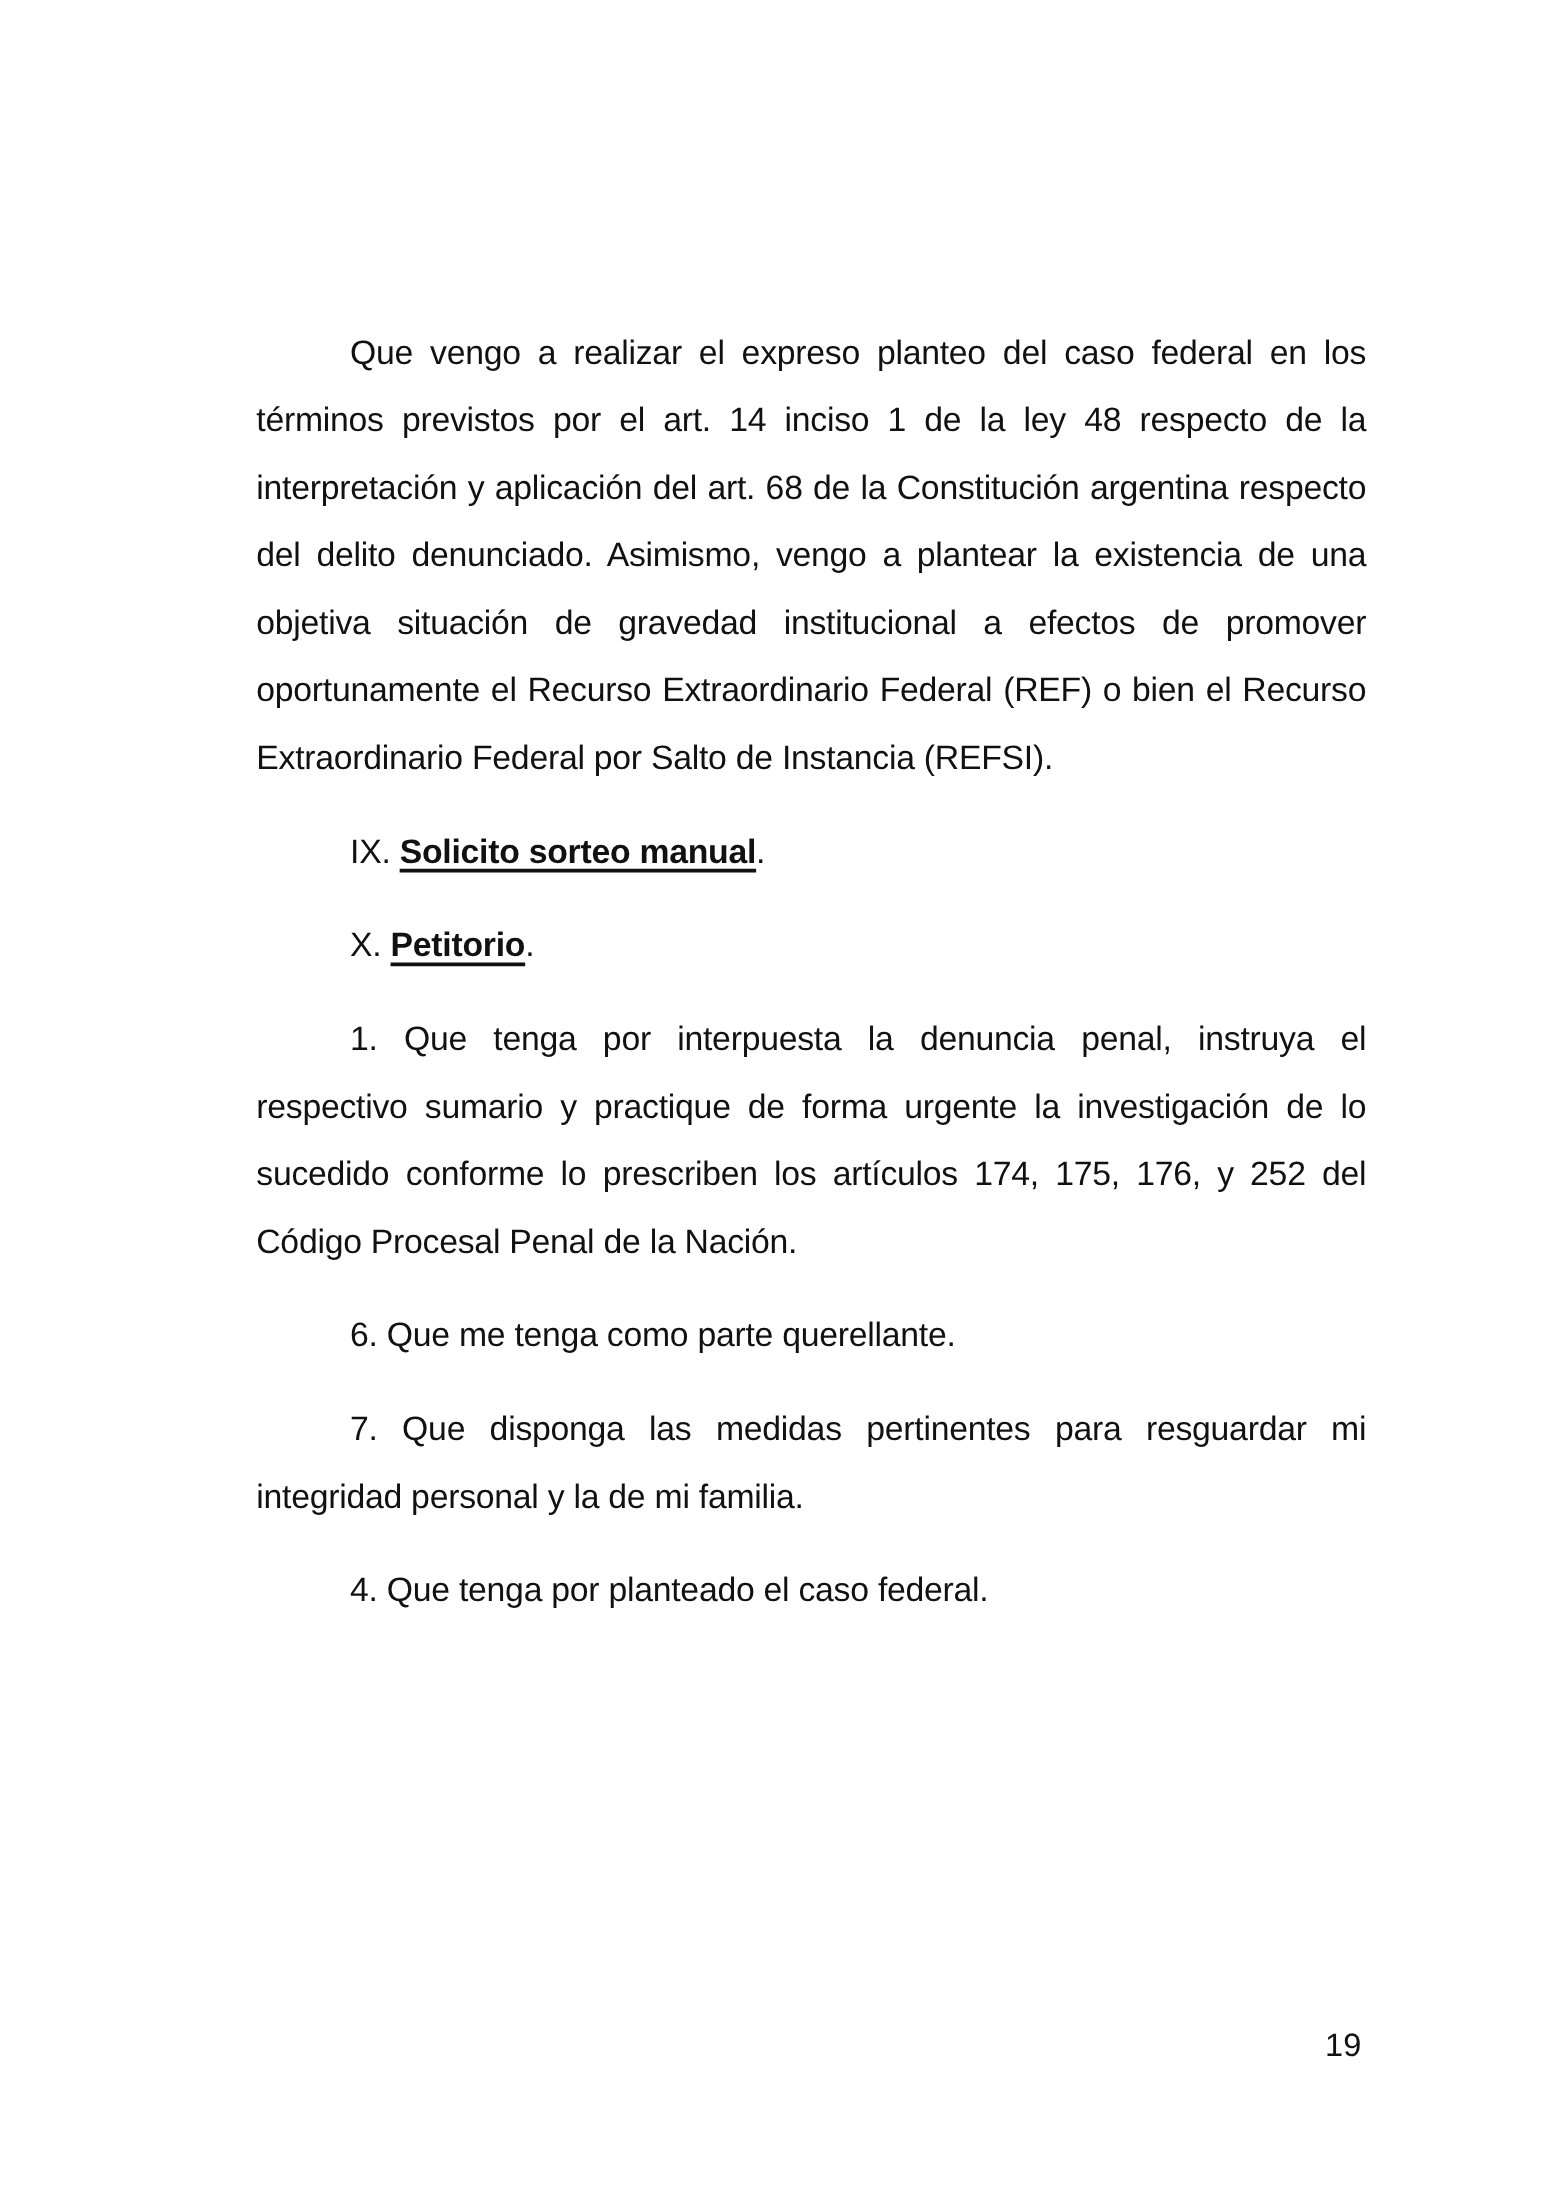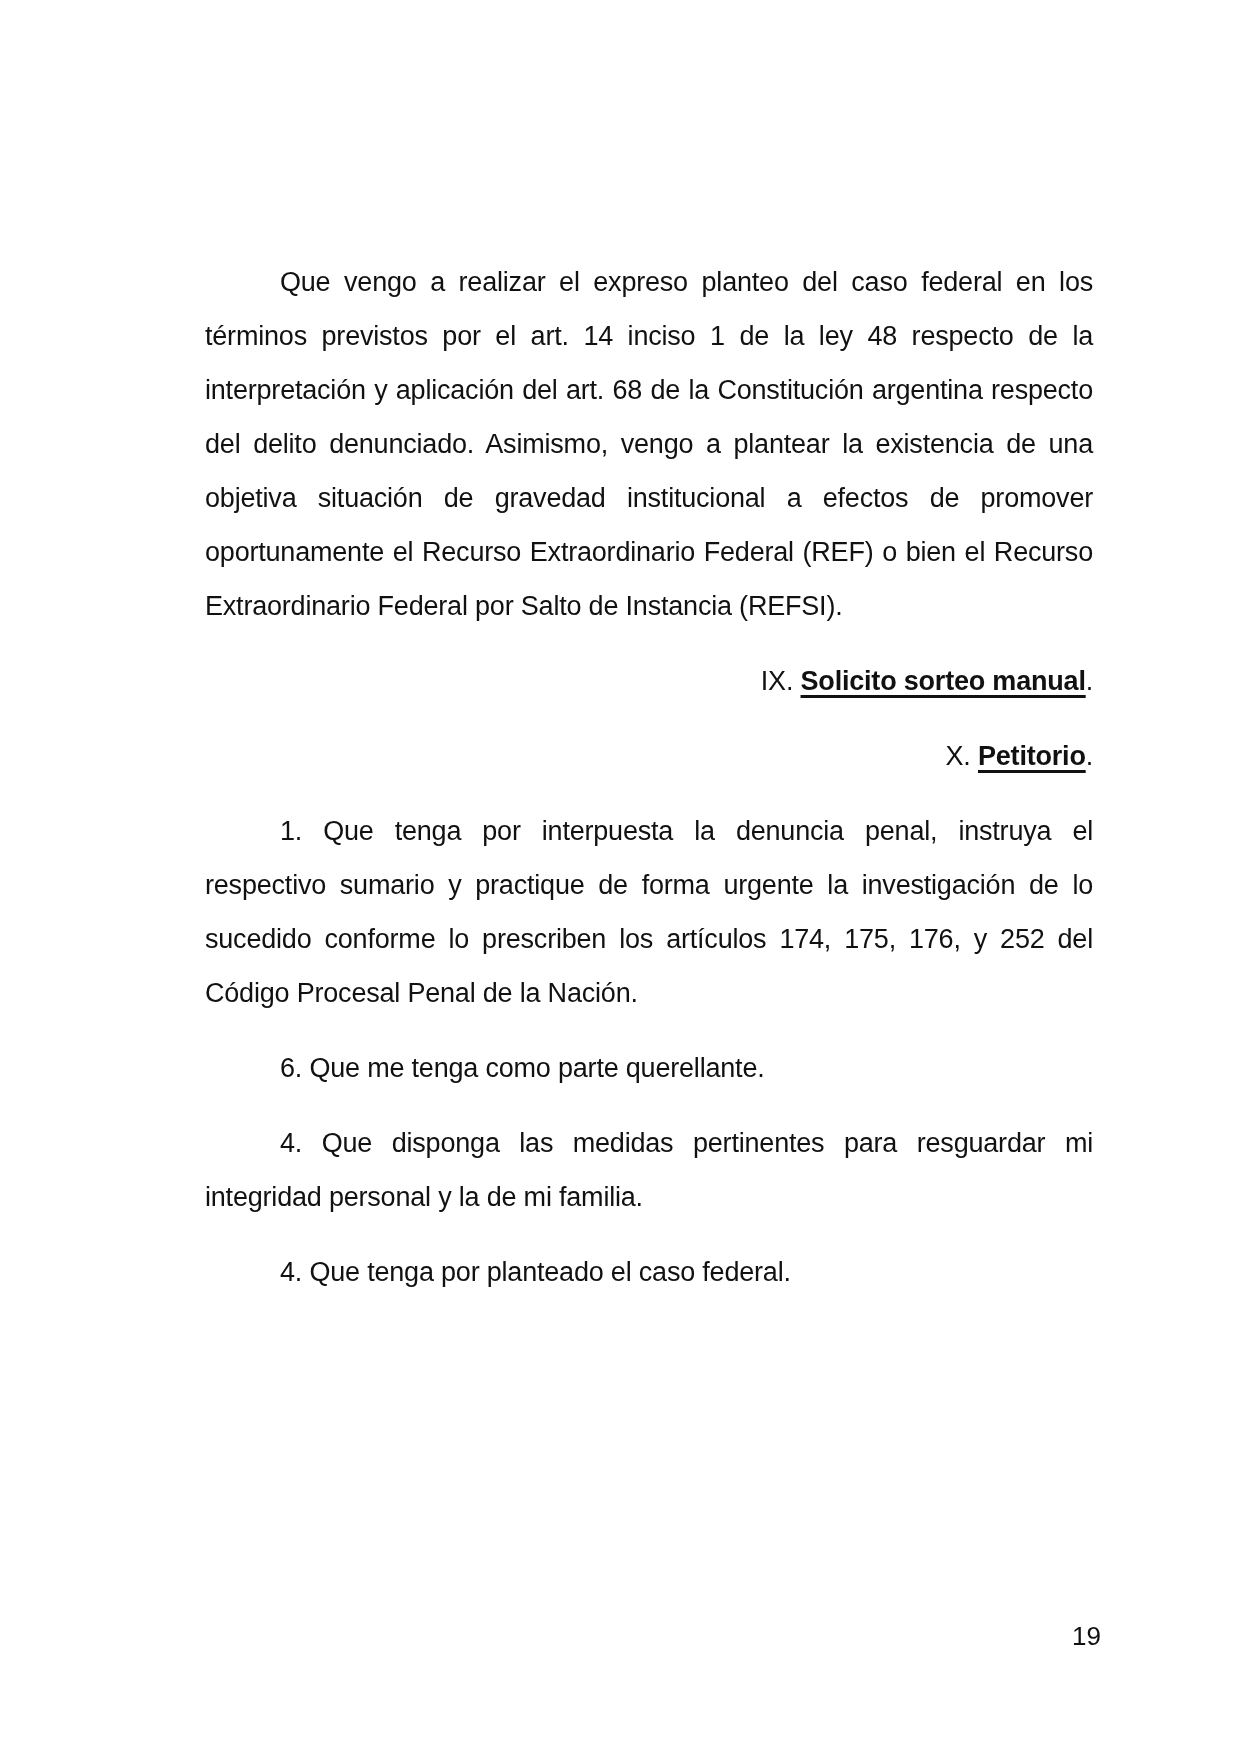--- a/index.html
+++ b/index.html
@@ -28,32 +28,32 @@
     text-align: justify;
     margin: 0 0 21px 0;
   }
   .indent { text-indent: 75px; }
   .heading {
     font-size: 27px;
     line-height: 54px;
     letter-spacing: -0.2px;
     margin: 0 0 21px 0;
     padding-left: 75px;
-    text-align: right;
+    text-align: left;
   }
   .heading-title {
     font-weight: 700;
     text-decoration: underline;
     text-decoration-thickness: 3px;
     text-underline-offset: 5px;
   }
   .page-number {
     position: absolute;
     top: 1616px;
-    right: 140px;
+    right: 152px;
     font-size: 26px;
     line-height: 40px;
     color: #111111;
   }
 </style>
 </head>
 <body>
 
 <div class="page">
 
@@ -68,18 +68,18 @@
   <p class="heading">
     <span>X.</span>
     <span class="heading-title">Petitorio</span><span>.</span>
   </p>
 
 
   <p class="para indent">1. Que tenga por interpuesta la denuncia penal, instruya el respectivo sumario y practique de forma urgente la investigación de lo sucedido conforme lo prescriben los artículos 174, 175, 176, y 252 del Código Procesal Penal de la Nación.</p>
 
   <p class="para indent">6. Que me tenga como parte querellante.</p>
 
-  <p class="para indent">4. Que disponga las medidas pertinentes para resguardar mi integridad personal y la de mi familia.</p>
+  <p class="para indent">7. Que disponga las medidas pertinentes para resguardar mi integridad personal y la de mi familia.</p>
 
   <p class="para indent">4. Que tenga por planteado el caso federal.</p>
 
   <div class="page-number">19</div>
 </div>
 
 </body></html>

